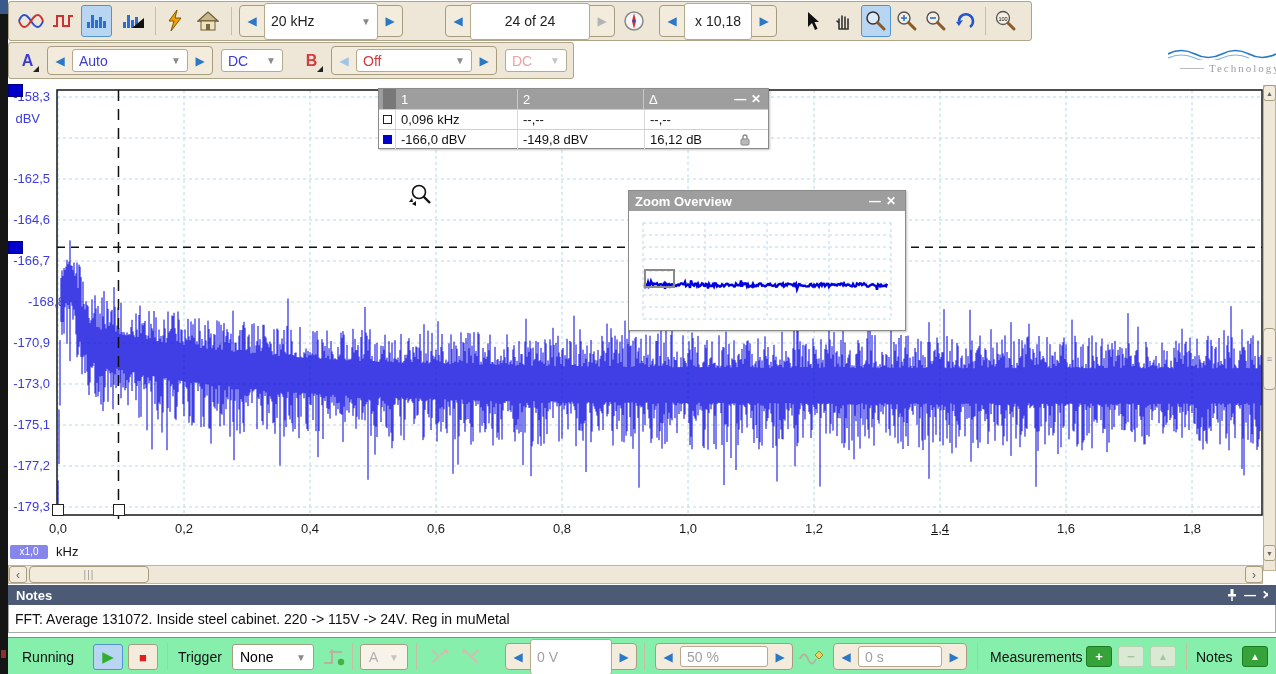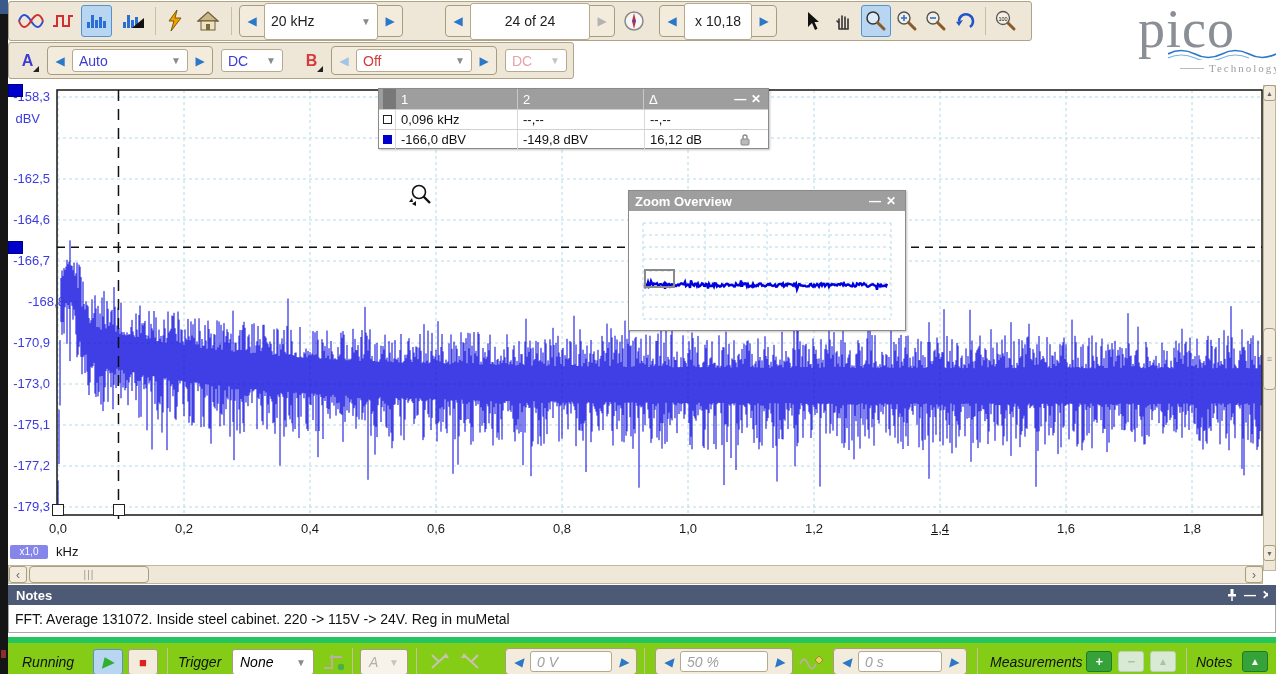--- a/index.html
+++ b/index.html
@@ -50,22 +50,22 @@
           display:flex; align-items:center; justify-content:center; color:#666; font-size:9px; }
   .sb-thumb { background:#f3ecdc; border:1px solid #a89c80; border-radius:4px; position:absolute;
           display:flex; align-items:center; justify-content:center; color:#999; }
 
   
   #notes-head { position:absolute; left:8px; top:585px; width:1268px; height:20px; background:#4c5a75;
           color:#fff; display:flex; align-items:center; font-size:13px; font-weight:bold; padding:0 8px; }
   #notes-body { position:absolute; left:8px; top:605px; width:1268px; height:28px; background:#fff;
           border:1px solid #a9a9a9; border-top:none; display:flex; align-items:center;
           font-size:14px; color:#111; padding:0 6px; }
-  #footer { position:absolute; left:0; top:637px; width:1276px; height:37px; background:#84cc16;
-          border-top:6px solid #22c55e;font-style:italic; }
+  #footer { position:absolute; left:0; top:637px; width:1276px; height:37px; background:#86efac;
+          border-top:1px solid #22c55e; }
   .flabel { position:absolute; top:11px; font-size:14px; color:#111; }
   .fbtn { position:absolute; top:6px; height:26px; border-radius:3px; border:1px solid #a89c80;
           background:#f3ecdc; display:flex; align-items:center; justify-content:center; }
   .gbtn { position:absolute; top:8px; width:26px; height:21px; border-radius:3px; display:flex;
           align-items:center; justify-content:center; font-weight:bold; font-size:13px; }
   .gbtn.on { background:#35a33a; border:1px solid #1f7a24; color:#fff; }
   .gbtn.off { background:#d9e9d4; border:1px solid #b9d2b2; color:#a5c4a0; }
   .badge { background:#8585ea; color:#fff; font-size:10px; border-radius:2px; text-align:center; }
 
   .logo-brand { font-family:"Liberation Serif", serif; font-size:54px; color:#8a8f96; letter-spacing:1px; line-height:1; }
@@ -197,21 +197,20 @@
     <div class="abs tbtn" style="left:982px;top:3px;width:30px;height:32px;">
       <svg width="22" height="22" viewBox="0 0 22 22">
         <circle cx="8" cy="8" r="6.5" fill="#f4efe2" stroke="#555" stroke-width="1.3"></circle>
         <text x="8" y="10.5" font-size="5.5" text-anchor="middle" fill="#111" font-family="Liberation Sans, sans-serif">100</text>
         <line x1="13" y1="13" x2="19" y2="19" stroke="#8a5a2a" stroke-width="3" stroke-linecap="round"></line>
       </svg>
     </div>
   </div>
 
   <div class="abs" style="left:1138px;top:2px;width:138px;height:76px;overflow:hidden;">
-    <div class="logo-brand">pico</div>
     <svg class="abs" style="left:30px;top:46px;" width="108" height="12" viewBox="0 0 108 12">
       <path d="M0,6 q13,-7 27,0 q13,7 27,0 q13,-7 27,0 q13,7 27,0" stroke="#2b78c8" stroke-width="1.6" fill="none"></path>
       <path d="M0,10 q13,-6 27,0 q13,6 27,0 q13,-6 27,0" stroke="#7fb2e0" stroke-width="1.2" fill="none"></path>
     </svg>
     <div class="abs" style="left:42px;top:60px;display:flex;align-items:center;gap:5px;">
       <div style="width:24px;height:1px;background:#b7bcc2;"></div>
       <span class="logo-sub">Technology</span>
     </div>
   </div>
 
@@ -453,21 +452,21 @@
     </div>
     <div class="abs" style="left:458px;top:9px;">
       <svg width="24" height="20" viewBox="0 0 24 20">
         <path d="M20,16 L6,3 M20,3 L14,9" stroke="#c9c2b2" stroke-width="2"></path>
         <polygon points="6,1 3,6 9,6" fill="#c9c2b2"></polygon>
       </svg>
     </div>
 
     <div class="abs spin-group" style="left:505px;top:5px;width:132px;height:27px;">
       <div class="spin-arrow">◀</div>
-      <div class="field" style="flex:1;height:21px;">
+      <div class="field" style="flex:1;height:36px;">
         <span style="color:#a0a0a0;">0 V</span>
       </div>
       <div class="spin-arrow">▶</div>
     </div>
     <div class="vsep abs" style="left:644px;top:5px;height:27px;"></div>
     <div class="abs spin-group" style="left:655px;top:5px;width:138px;height:27px;">
       <div class="spin-arrow">◀</div>
       <div class="field" style="flex:1;height:21px;">
         <span style="color:#a0a0a0;">50 %</span>
       </div>

